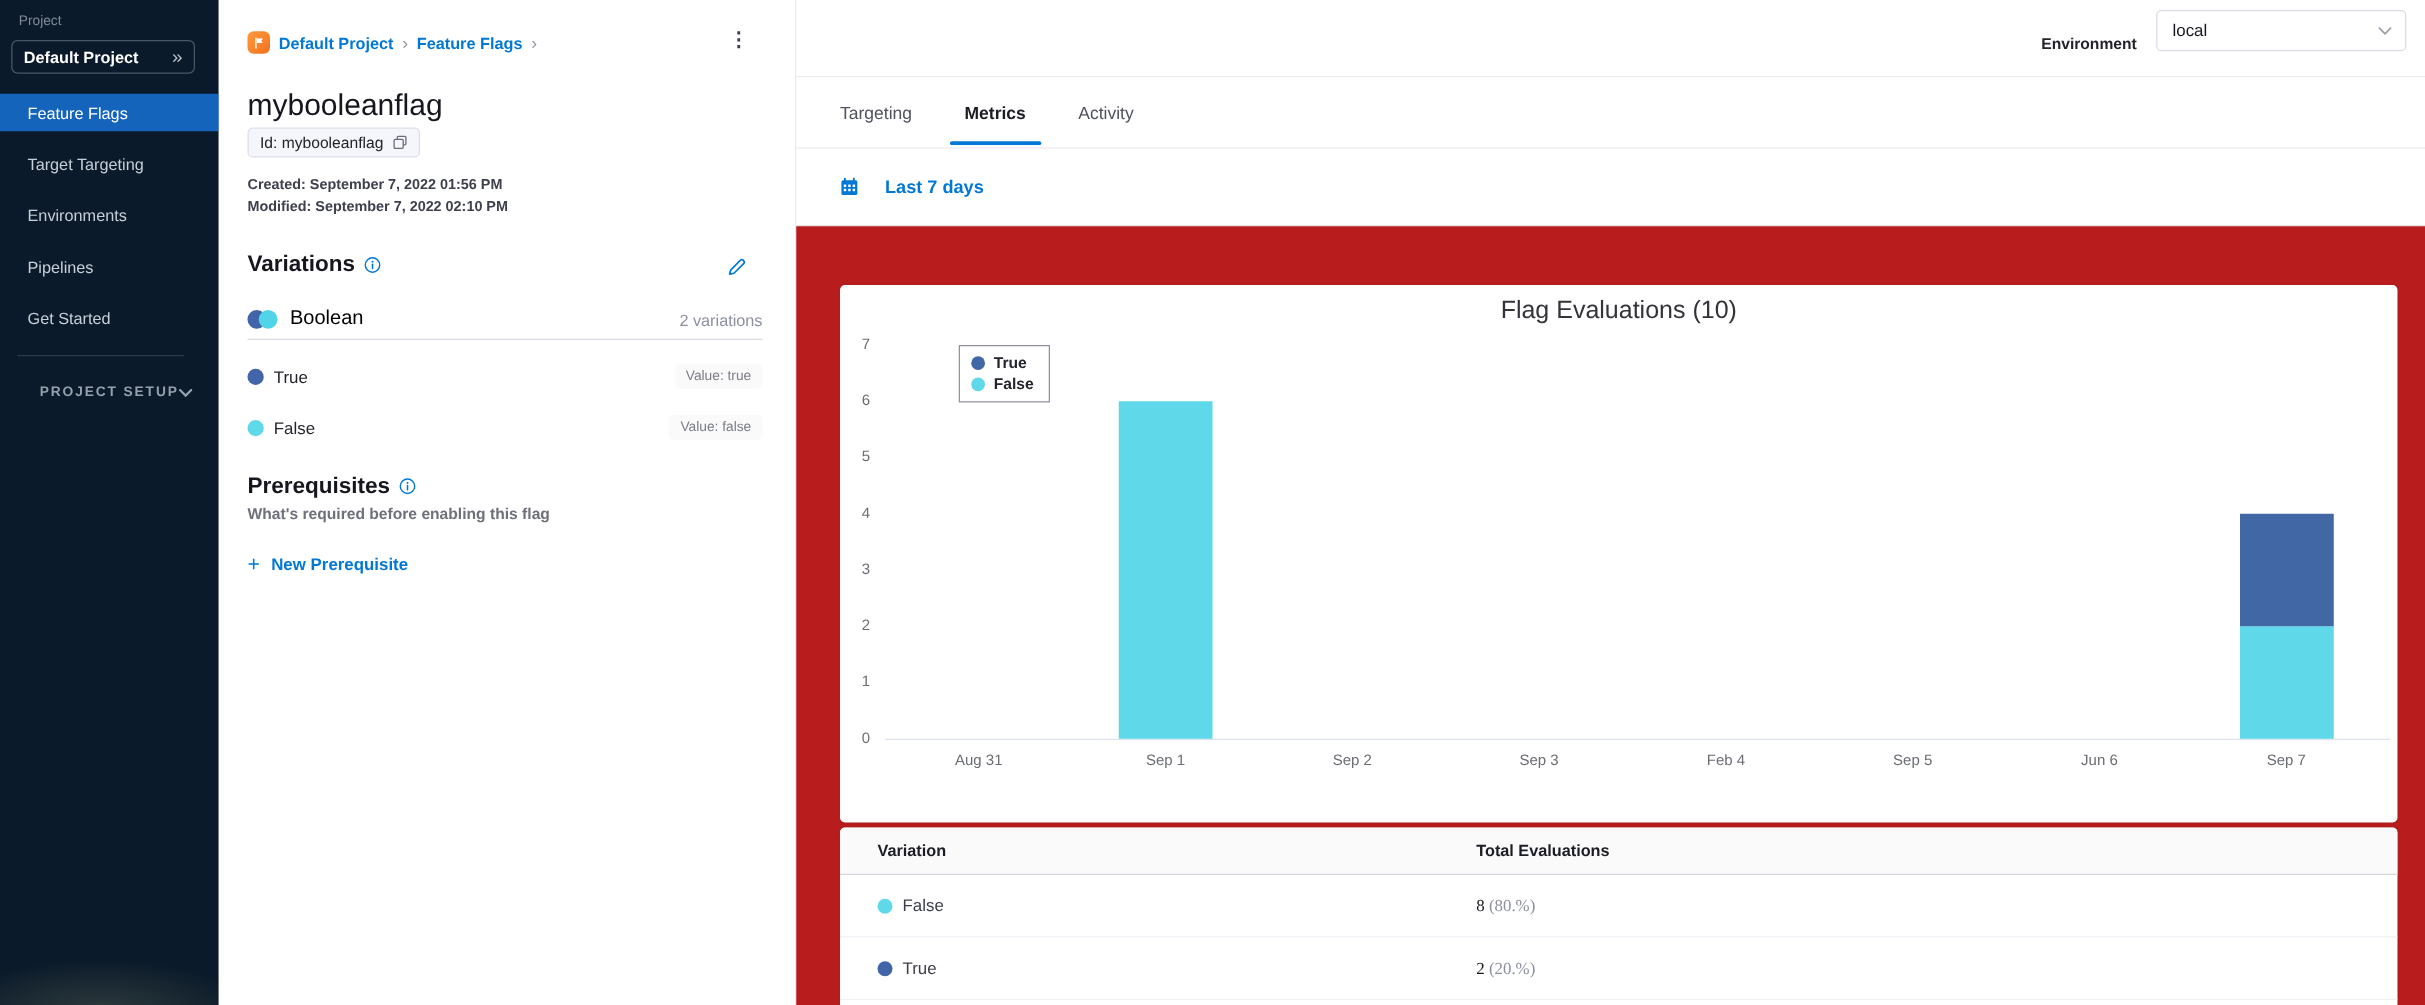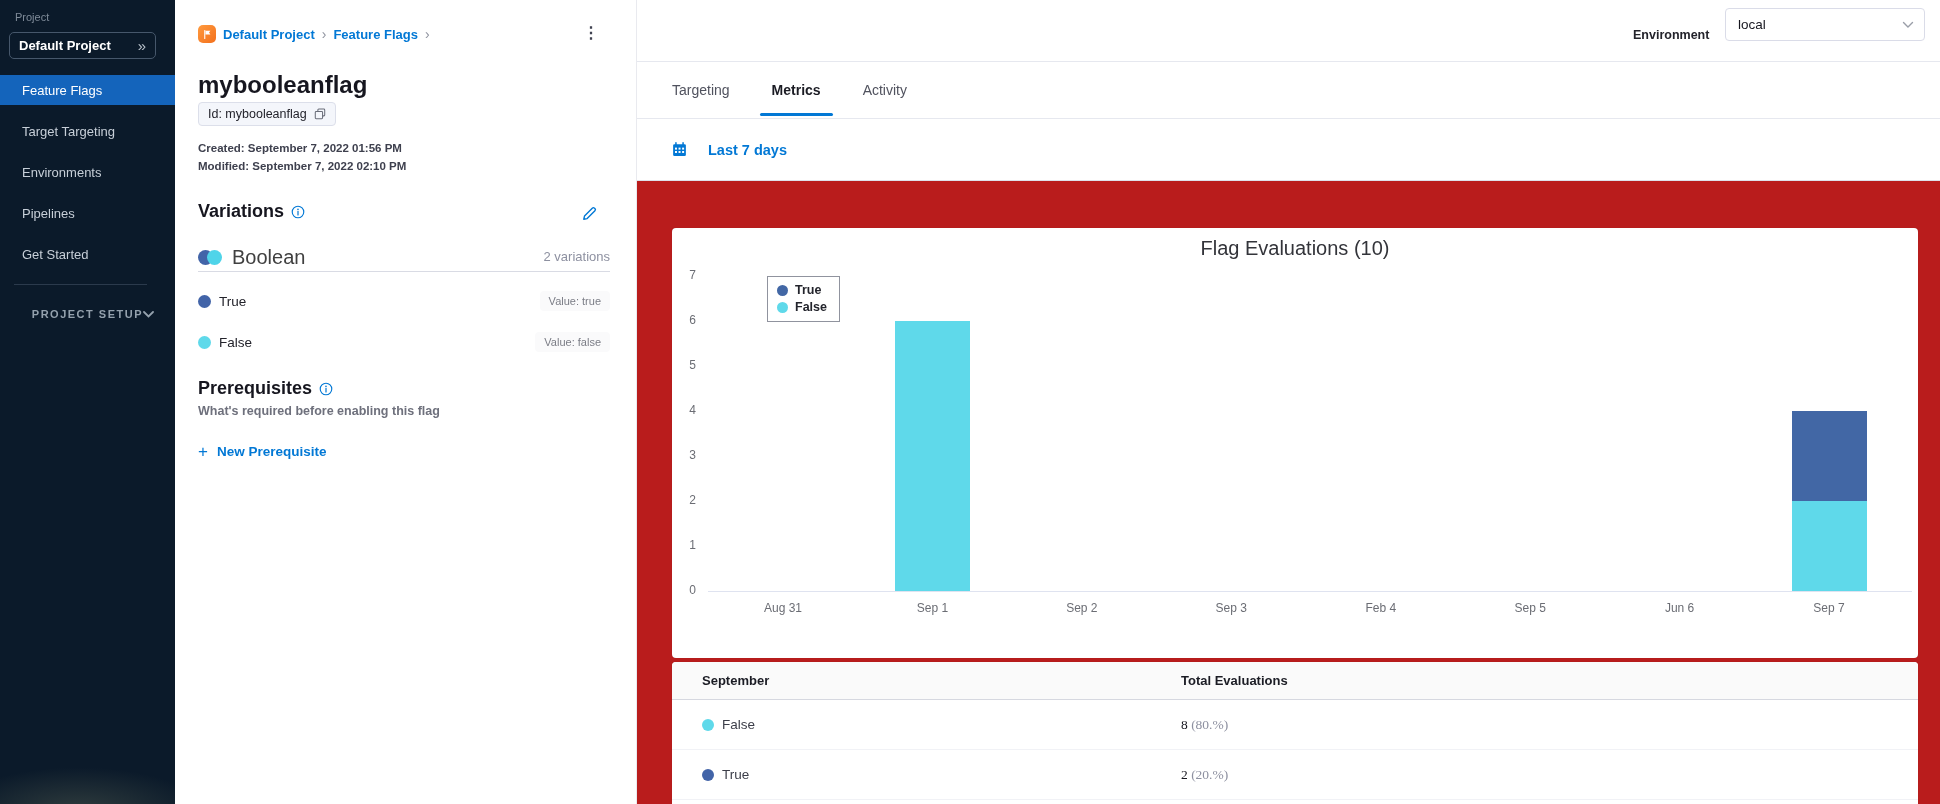--- a/index.html
+++ b/index.html
@@ -20,31 +20,31 @@
   .project-setup { position: absolute; left: 22px; top: 308px; width: 132px; display: flex; align-items: center; justify-content: flex-end; font-size: 11px; letter-spacing: 1.5px; color: #94a1ad; font-weight: 600; cursor: pointer; }
   .side-blob { position: absolute; left: -25px; bottom: -18px; width: 230px; height: 55px; background: radial-gradient(ellipse at 45% 80%, rgba(90,100,84,0.45), rgba(90,100,84,0) 70%); }
 
   
   .flag-panel { position: absolute; left: 175px; top: 0; width: 462px; height: 804px; background: #fff; border-right: 1px solid #e9eaef; }
   .breadcrumb { position: absolute; left: 23px; top: 25px; display: flex; align-items: center; gap: 7px; }
   .ff-logo { width: 18px; height: 18px; border-radius: 5px; background: linear-gradient(135deg, #ff9a3e, #f3701c); display: flex; align-items: center; justify-content: center; }
   .crumb-link { font-size: 13px; font-weight: 700; color: #0278d5; cursor: pointer; }
   .crumb-sep { font-size: 14px; color: #9094a0; }
   .kebab { position: absolute; left: 406px; top: 22px; width: 20px; height: 22px; text-align: center; font-size: 16px; color: #3f4150; letter-spacing: 0; cursor: pointer; line-height: 22px; font-weight: 700; }
-  .flag-title { position: absolute; left: 23px; top: 71px; font-size: 24px; font-weight: 700; color: #16161f; text-align: center; }
+  .flag-title { position: absolute; left: 23px; top: 71px; font-size: 24px; font-weight: 400; color: #16161f; text-align: center; }
   .id-chip { position: absolute; left: 23px; top: 102px; height: 24px; display: inline-flex; align-items: center; gap: 7px; padding: 0 9px; background: #f4f6fb; border: 1px solid #dcdfea; border-radius: 4px; }
   .id-chip .id-text { font-size: 12.5px; color: #23232b; }
   .meta-line { position: absolute; left: 23px; font-size: 11.5px; font-weight: 700; color: #3e404e; }
   .sec-heading { position: absolute; left: 23px; display: flex; align-items: center; gap: 7px; font-size: 18px; font-weight: 700; color: #16161f; }
   .edit-btn { position: absolute; left: 406px; top: 205px; width: 20px; height: 20px; cursor: pointer; }
   .bool-row { position: absolute; left: 23px; top: 246px; display: flex; align-items: center; }
   .bool-circles { display: flex; align-items: center; }
   .bc1 { width: 15px; height: 15px; border-radius: 50%; background: #4264a8; }
   .bc2 { width: 15px; height: 15px; border-radius: 50%; background: #4fd4e9; margin-left: -6px; }
-  .bool-label { margin-left: 10px; font-size: 20px; color: #404040; }
+  .bool-label { margin-left: 10px; font-size: 16px; color: #000000; }
   .var-count { position: absolute; right: 26px; top: 249px; font-size: 13px; color: #8d90a0; }
   .var-divider { position: absolute; left: 23px; right: 26px; top: 271px; height: 1px; background: #d9dbe4; }
   .var-list { position: absolute; left: 23px; right: 26px; top: 288px; }
   .var-row { position: relative; height: 27px; margin-bottom: 14px; display: flex; align-items: center; }
   .dot { width: 13px; height: 13px; border-radius: 50%; display: inline-block; flex: none; }
   .var-name { margin-left: 8px; font-size: 13.5px; color: #23232b; }
   .value-chip { position: absolute; right: 0; top: 3px; background: #fafafb; border-radius: 4px; padding: 4px 9px; font-size: 11px; color: #7b7d86; }
   .prereq-desc { position: absolute; left: 23px; top: 404px; font-size: 12.5px; font-weight: 600; color: #6e707c; }
   .new-prereq { position: absolute; left: 23px; top: 443px; display: flex; align-items: center; gap: 9px; cursor: pointer; }
   .new-prereq .plus { font-size: 17px; color: #0278d5; line-height: 1; }
@@ -273,21 +273,21 @@
             </div>
             <div class="legend-entry">
               <span class="ldot" style="background:#5fd9ea"></span>
               <span class="llabel">False</span>
             </div>
           </div>
       </div>
 
       <div class="table-card">
         <div class="thead">
-          <div class="th1">September</div>
+          <div class="th1">Variation</div>
           <div class="th2">Total Evaluations</div>
         </div>
         <div>
             <div class="trow">
               <div class="td1">
                 <span class="dot" style="width:12px;height:12px;background:#5fd9ea"></span>
                 <span class="tname">False</span>
               </div>
               <div class="td2"><span class="tnum">8</span> <span class="tpct">(80.%)</span></div>
             </div>

